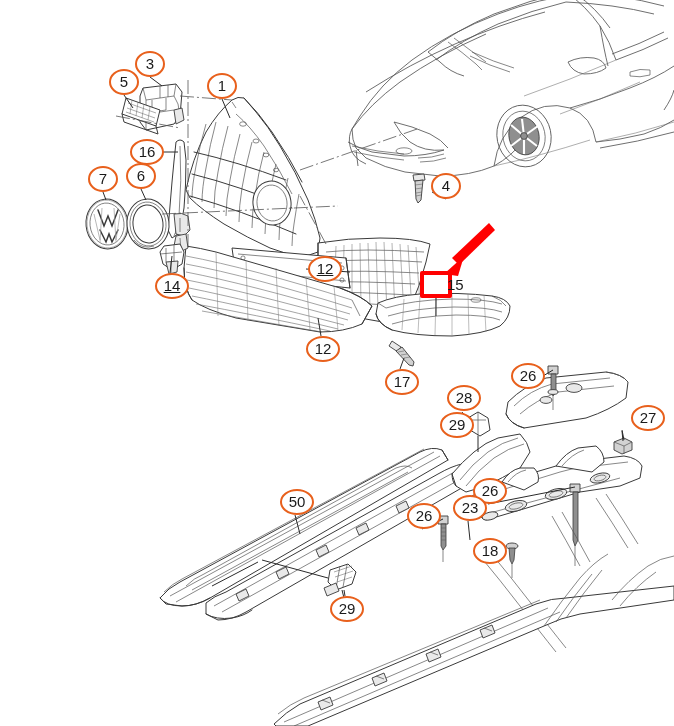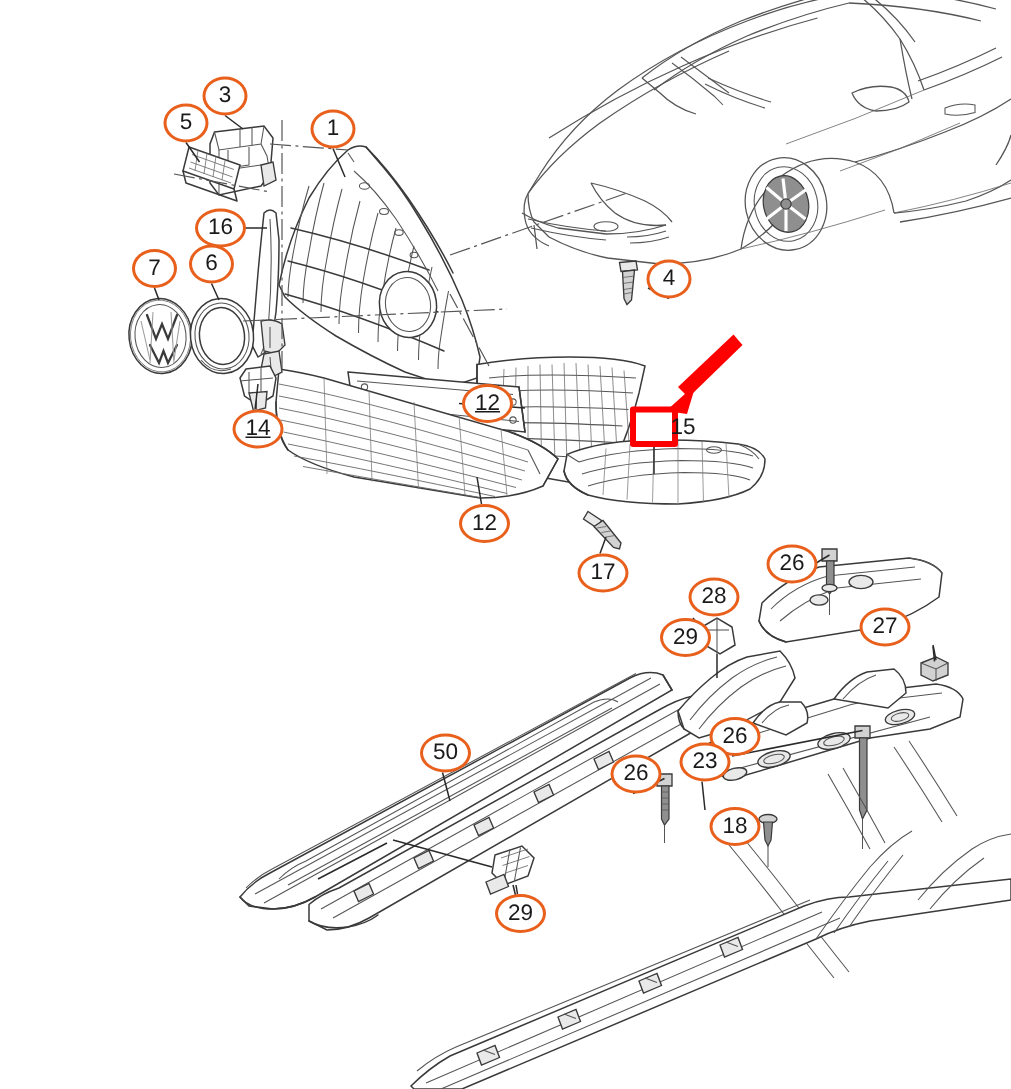--- a/index.html
+++ b/index.html
@@ -572,23 +572,23 @@
       <div class="callout wide" style="left: 145px; top: 152px;">16</div>
       <div class="callout" style="left: 103px; top: 179px;">7</div>
       <div class="callout" style="left: 141px; top: 176px;">6</div>
       <div class="callout" style="left: 446px; top: 186px;">4</div>
       <div class="callout wide" style="left: 170px; top: 286px; text-decoration: underline;">14</div>
       <div class="callout wide" style="left: 323px; top: 269px; text-decoration: underline;">12</div>
       <div class="callout highlight" style="left: 436px; top: 284px; padding-left: 23px;">15</div>
       <div class="callout wide" style="left: 321px; top: 349px;">12</div>
       <div class="callout wide" style="left: 400px; top: 382px; text-align: center;">17</div>
       <div class="callout wide" style="left: 526px; top: 376px;">26</div>
-      <div class="callout wide" style="left: 474px; top: 398px;">28</div>
+      <div class="callout wide" style="left: 462px; top: 398px;">28</div>
       <div class="callout wide" style="left: 455px; top: 425px;">29</div>
-      <div class="callout wide" style="left: 588px; top: 418px;">27</div>
+      <div class="callout wide" style="left: 646px; top: 418px;">27</div>
       <div class="callout wide" style="left: 488px; top: 491px;">26</div>
       <div class="callout wide" style="left: 295px; top: 502px;">50</div>
       <div class="callout wide" style="left: 468px; top: 508px; text-align: center;">23</div>
       <div class="callout wide" style="left: 422px; top: 516px;">26</div>
       <div class="callout wide" style="left: 488px; top: 551px;">18</div>
       <div class="callout wide" style="left: 345px; top: 609px;">29</div>
     </div>
 
 </div>
 

